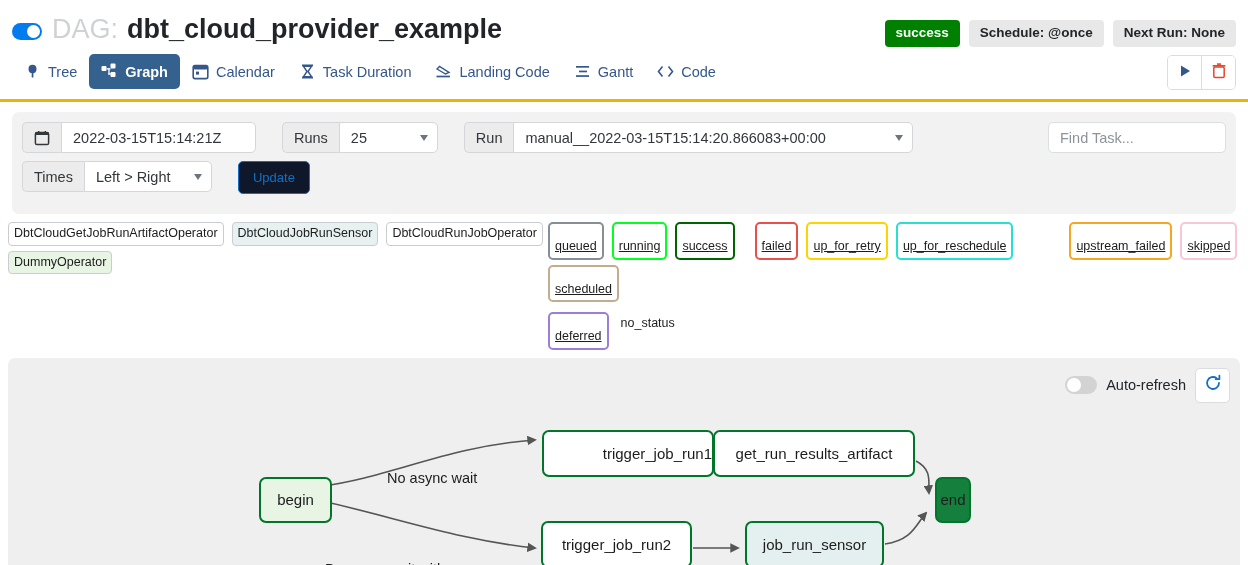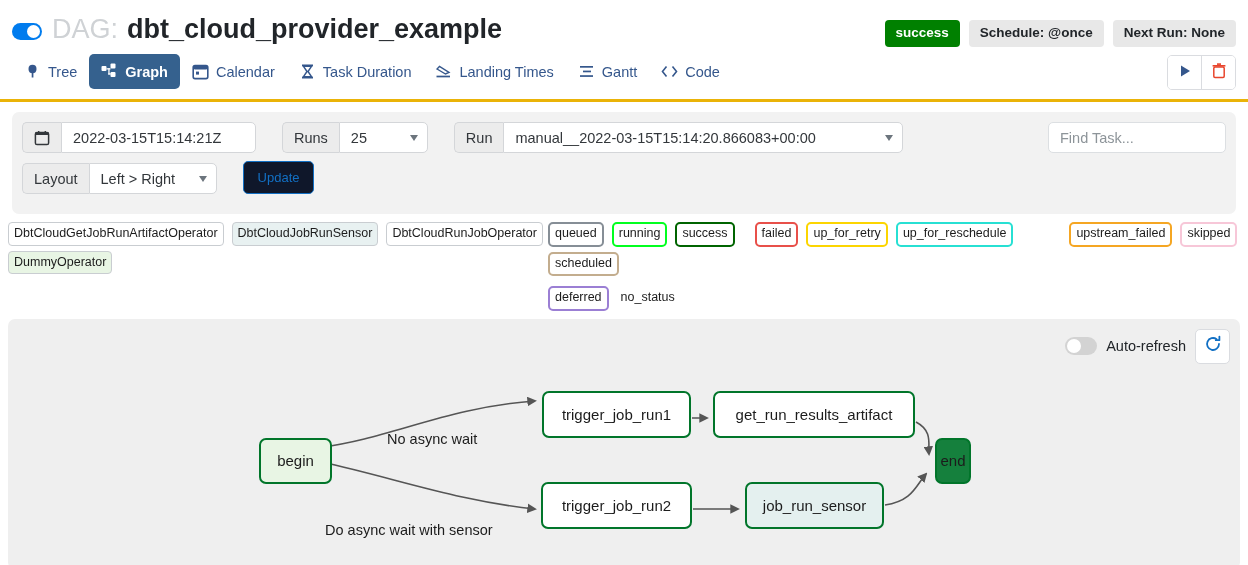--- a/index.html
+++ b/index.html
@@ -137,21 +137,21 @@
   
   .form-card {
     margin: 10px 12px 0 12px;
     background: #f2f2f2;
     border-radius: 7px;
     padding: 10px 10px 12px 10px;
     position: relative;
   }
   .form-row {
     display: flex;
-    align-items: flex-end;
+    align-items: flex-start;
     gap: 8px;
     margin-bottom: 8px;
   }
   .form-row:last-child { margin-bottom: 0; }
   .input-group { display: flex; align-items: stretch; }
   .ig-addon {
     background: #ececec;
     border: 1px solid #d4d6d9;
     color: #33373b;
     font-size: 14.5px;
@@ -258,27 +258,28 @@
     padding: 4px 5px 5px 5px;
     border: 1px solid #c9cdd1;
     border-radius: 4px;
     color: #1c1c1c;
     background: #ffffff;
     white-space: nowrap;
   }
   .st-chip {
     font-size: 12.5px;
     line-height: 1;
-    padding: 3px 5px 5px 5px;
+    padding: 16px 5px 5px 5px;
     border: 2px solid #999;
     border-radius: 5px;
     color: #1c1c1c;
     background: #ffffff;
     white-space: nowrap;
     cursor: pointer;
+    text-decoration: underline;
   }
   .st-plain {
     font-size: 12.5px;
     line-height: 1;
     padding: 5px 4px 6px 4px;
     color: #1c1c1c;
     white-space: nowrap;
   }
 
   
@@ -415,21 +416,21 @@
   </div>
 
 
   <div class="nav-tab">
     <span class="ico">
       <svg viewBox="0 0 17 17" width="17" height="17">
         <path d="M1.5 13.5 L15 13.5" stroke="#35578c" stroke-width="1.7"></path>
         <path d="M2 6 L10.5 11 L14 9.5 L4.5 3.5 Z" fill="none" stroke="#35578c" stroke-width="1.4"></path>
       </svg>
     </span>
-    <span>Landing Times</span>
+    <span>Landing Code</span>
   </div>
 
   <div class="nav-tab">
     <span class="ico">
       <svg viewBox="0 0 17 17" width="17" height="17">
         <rect x="2" y="3" width="13" height="1.7" fill="#35578c"></rect>
         <rect x="5" y="7.6" width="8" height="1.7" fill="#35578c"></rect>
         <rect x="2" y="12.2" width="13" height="1.7" fill="#35578c"></rect>
       </svg>
     </span>
@@ -479,40 +480,40 @@
           <rect x="10.6" y="1" width="1.4" height="2.6" fill="#33373b"></rect>
         </svg>
       </div>
       <div class="ig-field" style="width:195px;">2022-03-15T15:14:21Z</div>
     </div>
 
     <div class="gap"></div>
 
     <div class="input-group">
       <div class="ig-addon left">Runs</div>
-      <div class="ig-select" style="width:89px;">
+      <div class="ig-select" style="width:99px;">
         <span>25</span>
         <span class="caret"></span>
       </div>
     </div>
 
     <div class="gap"></div>
 
     <div class="input-group">
       <div class="ig-addon left">Run</div>
       <div class="ig-select" style="width:400px;">
         <span>manual__2022-03-15T15:14:20.866083+00:00</span>
         <span class="caret"></span>
       </div>
     </div>
   </div>
 
   <div class="form-row">
     <div class="input-group">
-      <div class="ig-addon left">Layout</div>
+      <div class="ig-addon left">Times</div>
       <div class="ig-select" style="width:128px;">
         <span>Left &gt; Right</span>
         <span class="caret"></span>
       </div>
     </div>
     <div class="gap"></div>
     <div class="btn-update">Update</div>
   </div>
 
   <div class="find-task">Find Task...</div>
@@ -572,21 +573,21 @@
     <path d="M908,103 C 925,112 920,125 921,135" fill="none" stroke="#555" stroke-width="1.6" marker-end="url(#arrow)"></path>
 
     <path d="M685,190 L730,190" fill="none" stroke="#555" stroke-width="1.6" marker-end="url(#arrow)"></path>
 
     <path d="M877,186 C 905,182 908,166 918,155" fill="none" stroke="#555" stroke-width="1.6" marker-end="url(#arrow)"></path>
   </svg>
 
   <div class="node-box" style="left:251px; top:119px; width:73px;  height:46px;  background:#e8f5e4;">
       <span>begin</span>
     </div>
-  <div class="node-box" style="left:534px; top:72px;  width:149px; height:47px;  background:#ffffff;">
+  <div class="node-box" style="left:534px; top:72px;  width:172px; height:47px;  background:#ffffff;justify-content:flex-end;">
       <span>trigger_job_run1</span>
     </div>
   <div class="node-box" style="left:705px; top:72px;  width:202px; height:47px;  background:#ffffff;">
       <span>get_run_results_artifact</span>
     </div>
   <div class="node-box" style="left:927px; top:119px; width:36px;  height:46px;  background:#15803d;">
       <span>end</span>
     </div>
   <div class="node-box" style="left:533px; top:163px; width:151px; height:47px;  background:#ffffff;">
       <span>trigger_job_run2</span>

